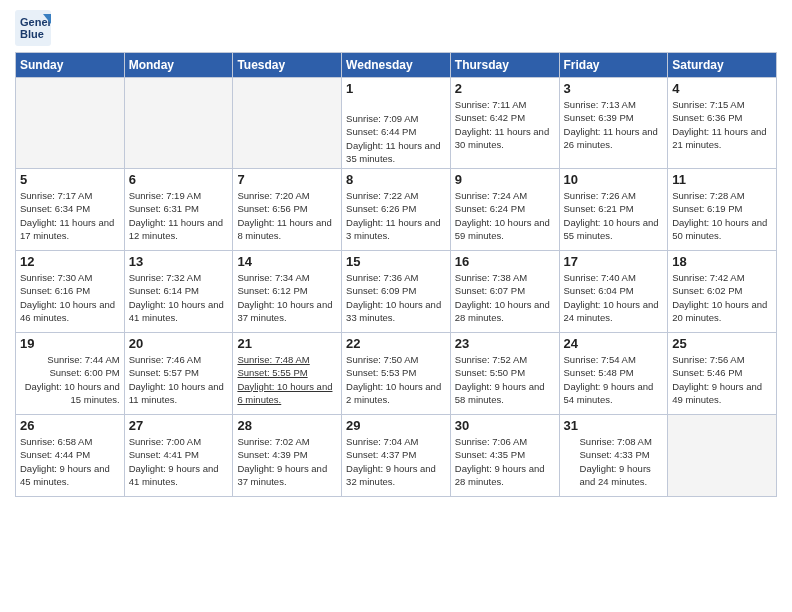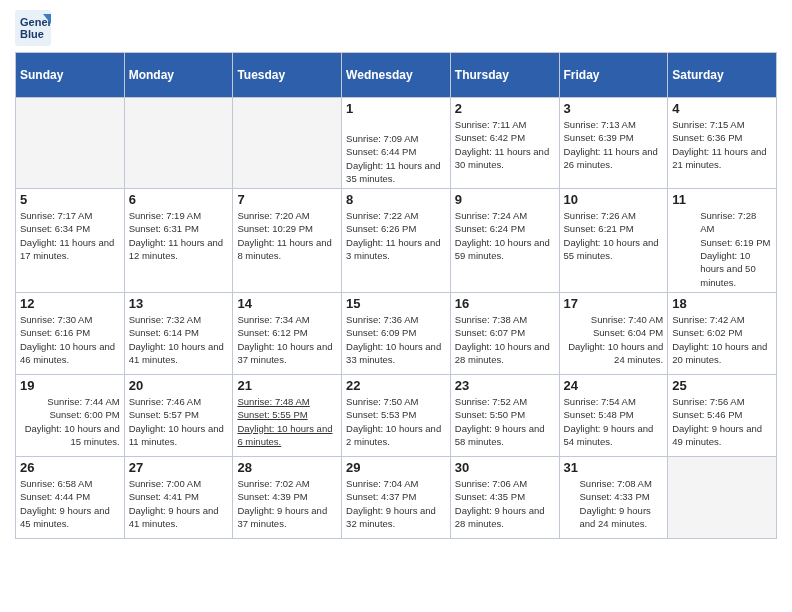--- a/index.html
+++ b/index.html
@@ -35,21 +35,21 @@
     .calendar {
       width: 100%;
       border-collapse: collapse;
       table-layout: fixed;
     }
     .calendar thead tr th {
       background: #2e5faa;
       color: #fff;
       font-size: 12px;
       font-weight: bold;
-      padding: 15px 4px;
+      padding: 5px 4px;
       text-align: left;
       border: 1px solid #c0c8d8;
     }
     .calendar tbody tr td {
       border: 1px solid #c0c8d8;
       vertical-align: top;
       padding: 3px 4px;
       font-size: 10px;
       color: #333;
       height: 82px;
@@ -147,21 +147,21 @@
           </td>
           <td>
             <div class="day-number">6</div>
             <div class="day-info" style="white-space: pre-line;">Sunrise: 7:19 AM
 Sunset: 6:31 PM
 Daylight: 11 hours and 12 minutes.</div>
           </td>
           <td>
             <div class="day-number">7</div>
             <div class="day-info" style="white-space: pre-line;">Sunrise: 7:20 AM
-Sunset: 10:29 PM
+Sunset: 6:56 PM
 Daylight: 11 hours and 8 minutes.</div>
           </td>
           <td>
             <div class="day-number">8</div>
             <div class="day-info" style="white-space: pre-line;">Sunrise: 7:22 AM
 Sunset: 6:26 PM
 Daylight: 11 hours and 3 minutes.</div>
           </td>
           <td>
             <div class="day-number">9</div>
@@ -170,21 +170,21 @@
 Daylight: 10 hours and 59 minutes.</div>
           </td>
           <td>
             <div class="day-number">10</div>
             <div class="day-info" style="white-space: pre-line;">Sunrise: 7:26 AM
 Sunset: 6:21 PM
 Daylight: 10 hours and 55 minutes.</div>
           </td>
           <td>
             <div class="day-number">11</div>
-            <div class="day-info" style="white-space: pre-line; margin-left: 28px;">Sunrise: 7:28 AM
+            <div class="day-info" style="white-space: pre-line;">Sunrise: 7:28 AM
 Sunset: 6:19 PM
 Daylight: 10 hours and 50 minutes.</div>
           </td>
         </tr>
         <tr>
           <td>
             <div class="day-number">12</div>
             <div class="day-info" style="white-space: pre-line;">Sunrise: 7:30 AM
 Sunset: 6:16 PM
 Daylight: 10 hours and 46 minutes.</div>
@@ -208,21 +208,21 @@
 Daylight: 10 hours and 33 minutes.</div>
           </td>
           <td>
             <div class="day-number">16</div>
             <div class="day-info" style="white-space: pre-line;">Sunrise: 7:38 AM
 Sunset: 6:07 PM
 Daylight: 10 hours and 28 minutes.</div>
           </td>
           <td>
             <div class="day-number">17</div>
-            <div class="day-info" style="white-space: pre-line; text-align: right;">Sunrise: 7:40 AM
+            <div class="day-info" style="white-space: pre-line;">Sunrise: 7:40 AM
 Sunset: 6:04 PM
 Daylight: 10 hours and 24 minutes.</div>
           </td>
           <td>
             <div class="day-number">18</div>
             <div class="day-info" style="white-space: pre-line;">Sunrise: 7:42 AM
 Sunset: 6:02 PM
 Daylight: 10 hours and 20 minutes.</div>
           </td>
         </tr>

